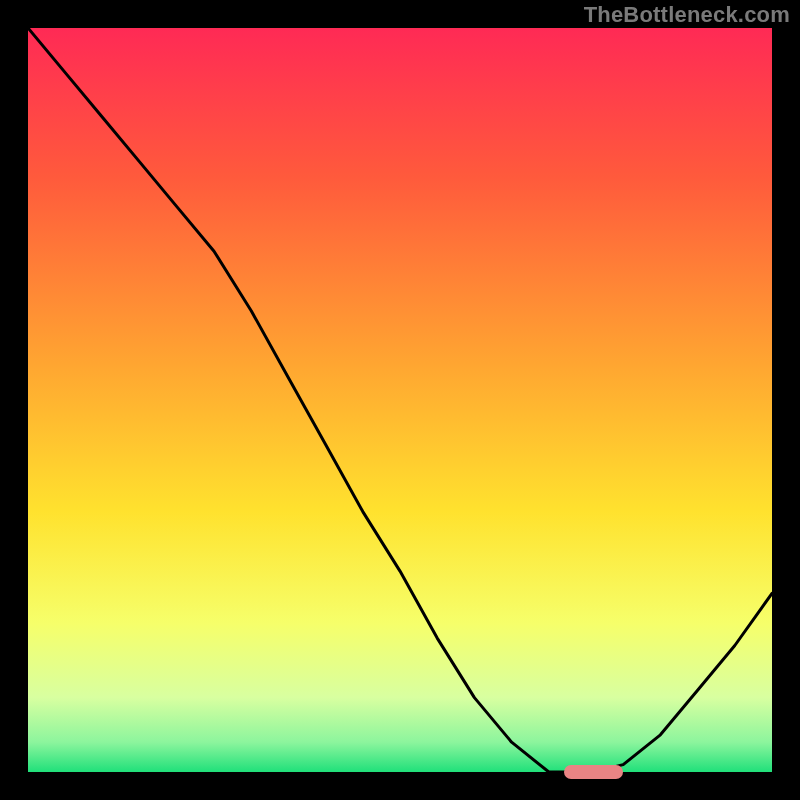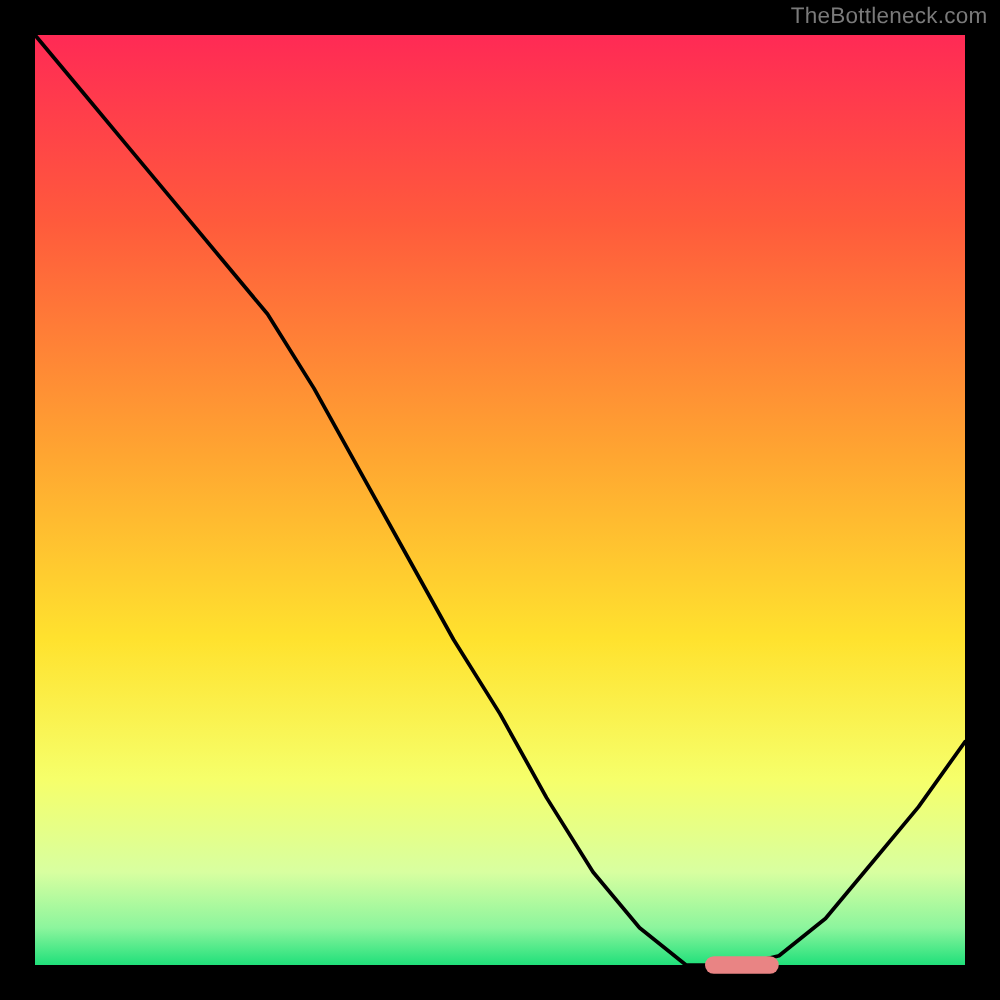--- a/index.html
+++ b/index.html
@@ -8,22 +8,22 @@
     width: 800px;
     height: 800px;
     background: #000;
     font-family: Arial, Helvetica, sans-serif;
     overflow: hidden;
   }
   .watermark {
     position: absolute;
     top: 2px;
     right: 10px;
-    font-size: 18px;
-    font-weight: 400;
+    font-size: 22px;
+    font-weight: 700;
     color: #7a7a7a;
     z-index: 3;
     letter-spacing: 0.2px;
   }
   .frame {
     position: absolute;
     top: 28px;
     left: 28px;
     width: 744px;
     height: 744px;

